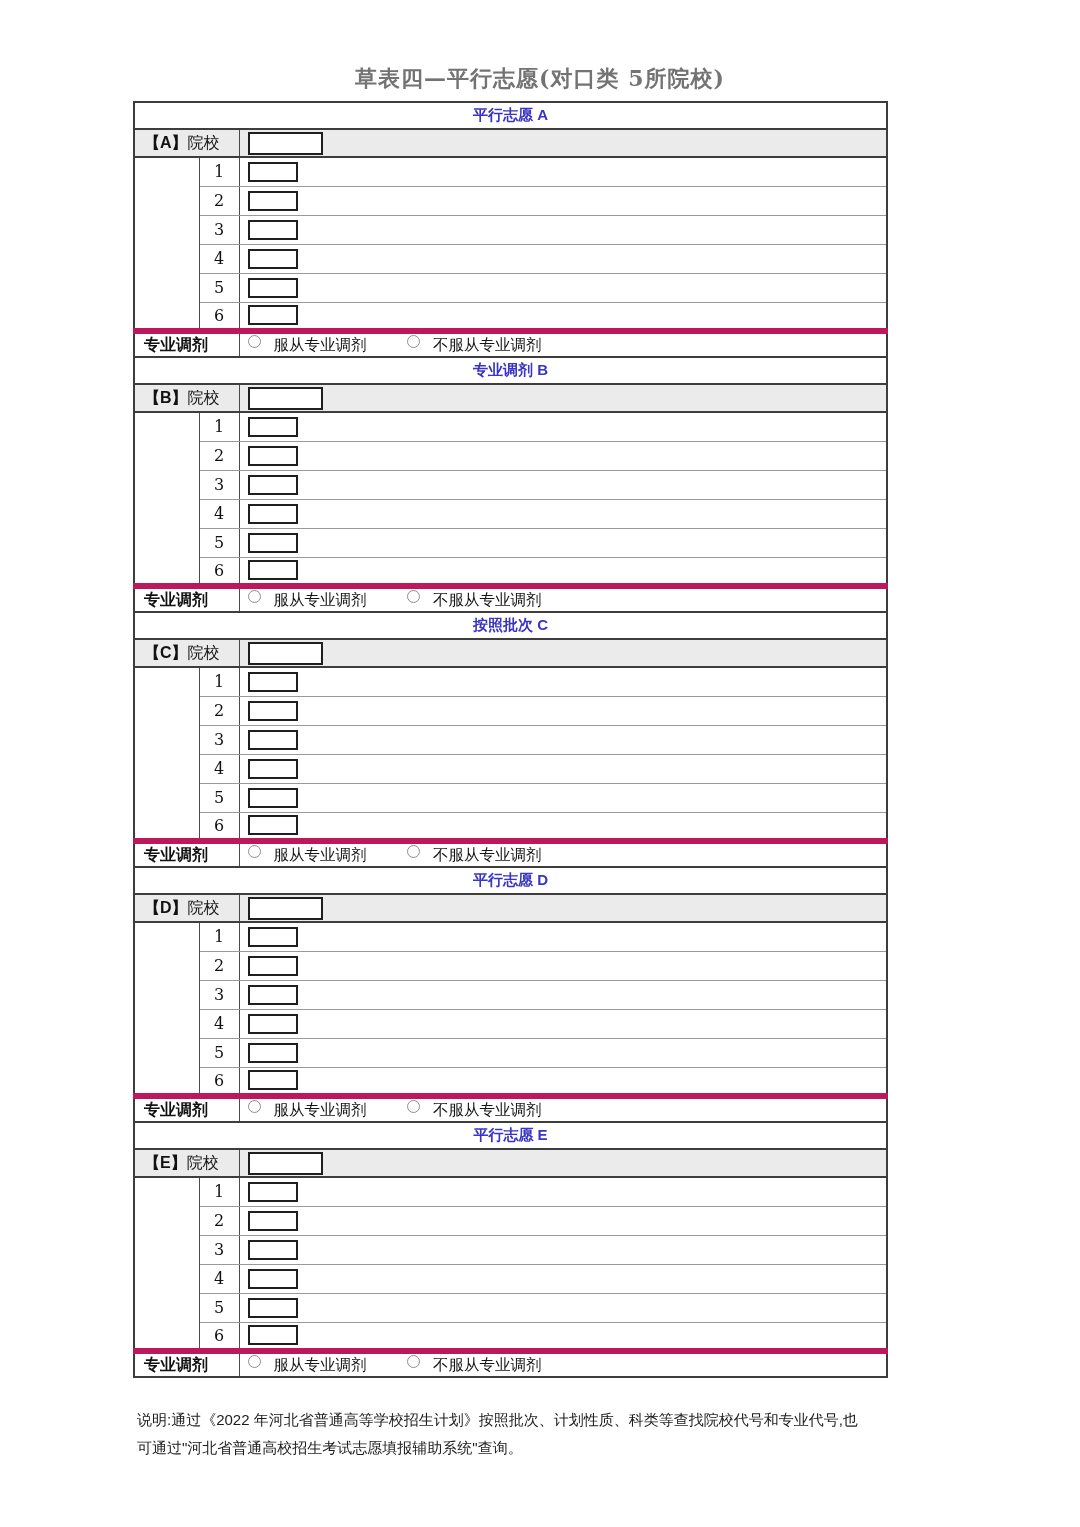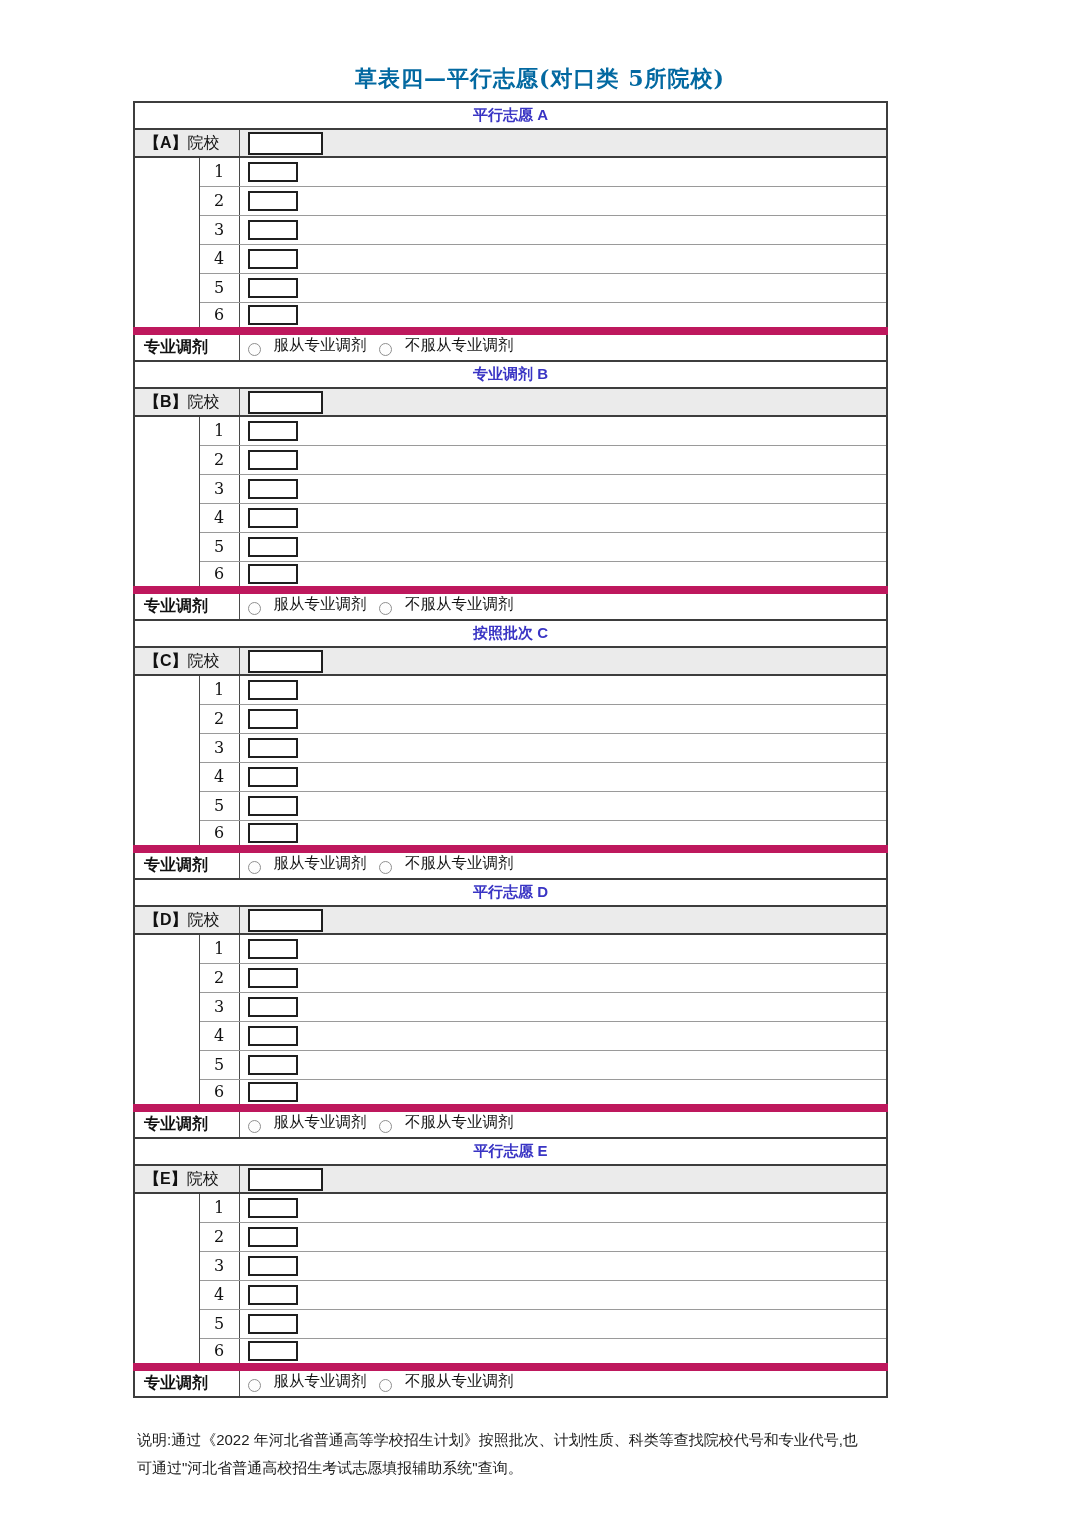--- a/index.html
+++ b/index.html
@@ -10,21 +10,21 @@
     font-family:"Liberation Sans", sans-serif;
     color:#111;
     overflow:hidden;
   }
   .title {
     padding-top:64px;
     text-align:center;
     font-family:"DejaVu Serif", serif;
     font-size:22px;
     font-weight:bold;
-    color:#0369a1;
+    color:#737373;
     letter-spacing:1px;
   }
   table.form-table {
     border-collapse:collapse;
     table-layout:fixed;
     width:755px;
     margin-left:133px;
     margin-top:7px;
     border:2px solid #3d3d3d;
     padding-left:28px;
@@ -74,26 +74,26 @@
     border:2px solid #1f1f1f;
     background:#fff;
     outline:none;
     font-family:"Liberation Sans", sans-serif;
     font-size:14px;
     padding:0 3px;
   }
   input.college-input { width:75px; height:23px; }
   input.major-input  { width:50px; height:20px; }
   
-  .adjust-row td { height:20px; border-top:8px solid #be185d; }
+  .adjust-row td { height:20px; border-top:6px solid #be185d; }
   .adjust-label { font-weight:bold; }
   .radio-option {
     display:inline-flex;
-    align-items:flex-end;
-    margin-right:8px;
+    align-items:flex-start;
+    margin-right:36px;
     cursor:pointer;
   }
   .radio-circle {
     display:inline-block;
     width:13px; height:13px;
     border:1.5px solid #8f8f8f;
     border-radius:50%;
     background:#fdfdfd;
     margin-right:13px;
     flex:0 0 auto;

